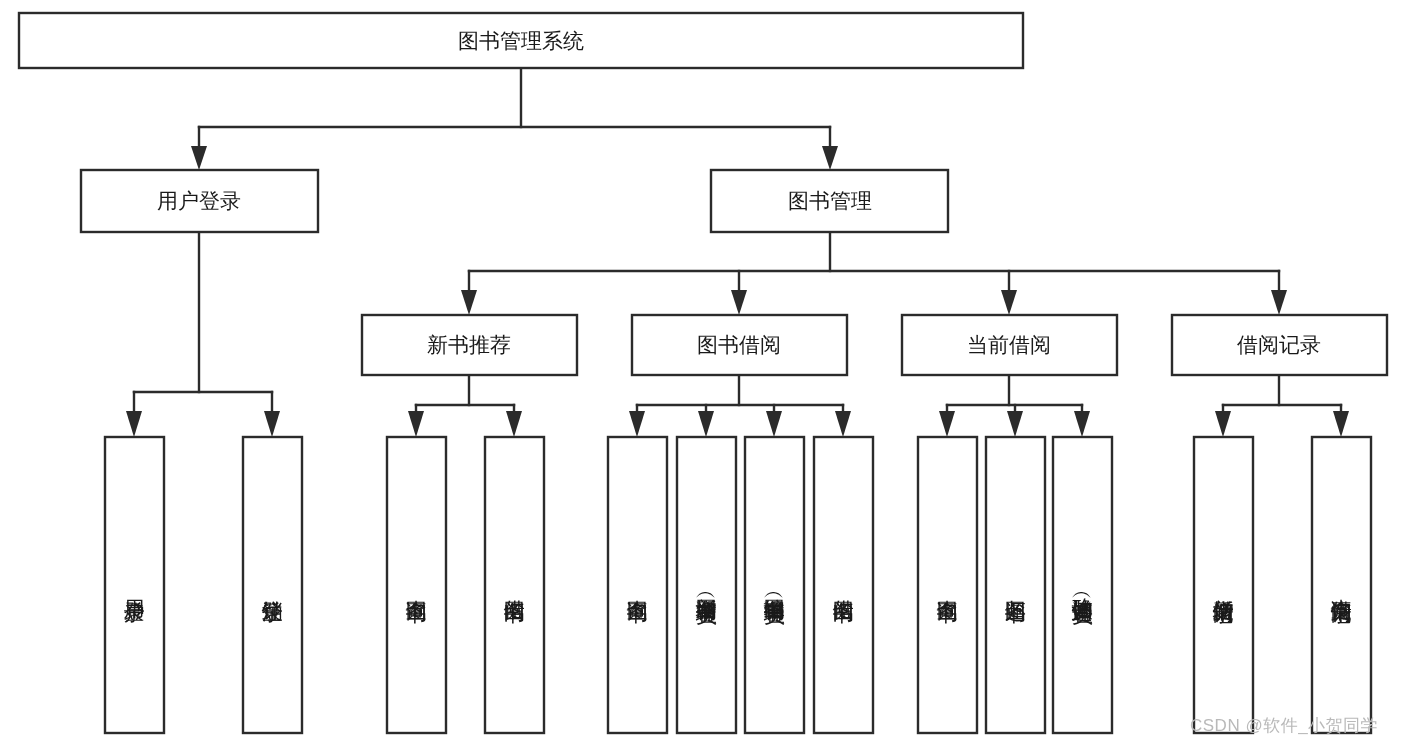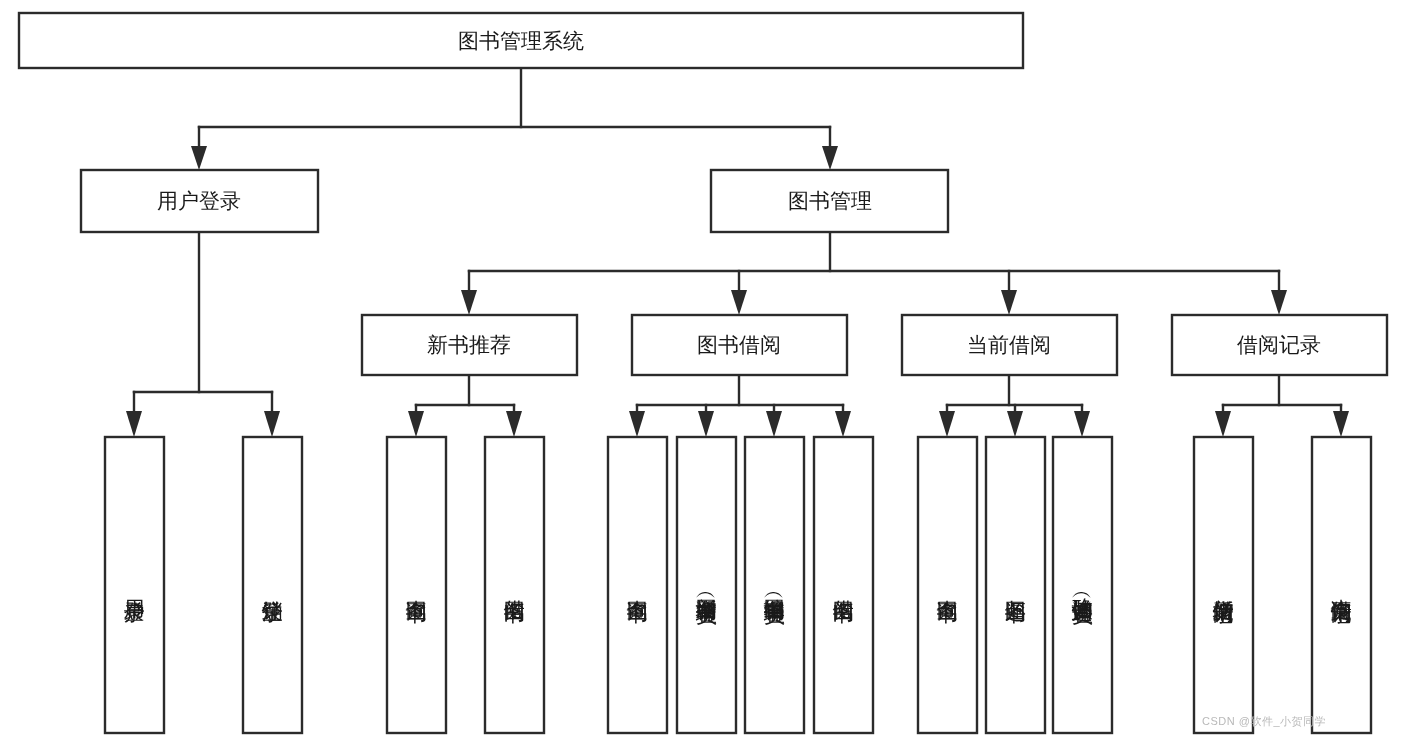--- a/index.html
+++ b/index.html
@@ -61,25 +61,24 @@
     display: flex;
     align-items: center;
     justify-content: center;
     text-align: center;
     white-space: nowrap;
     pointer-events: none;
   }
   .watermark {
     position: absolute;
     font-family: "Liberation Sans", "DejaVu Sans", sans-serif;
-    font-size: 11px;
+    font-size: 17px;
     color: #b9b9b9;
     white-space: nowrap;
     letter-spacing: 0.5px;
-    margin-left: 12px;
   }
 </style>
 </head>
 <body>
 
 <div id="diagram-root">
 
   <svg id="flow-svg" viewBox="0 0 1405 747">
 
     <g>

